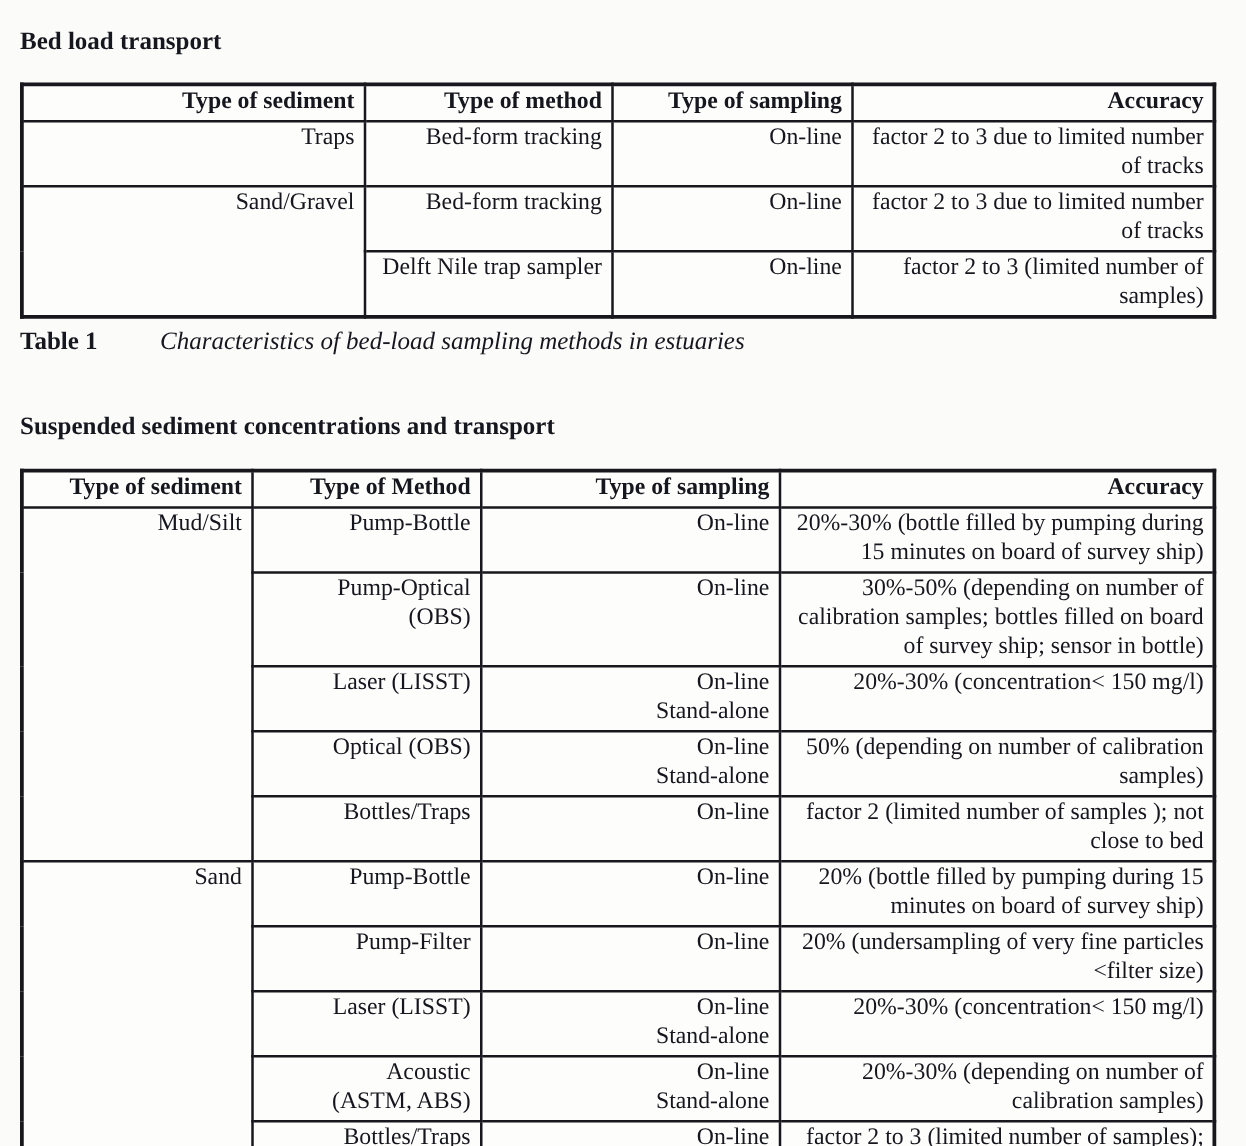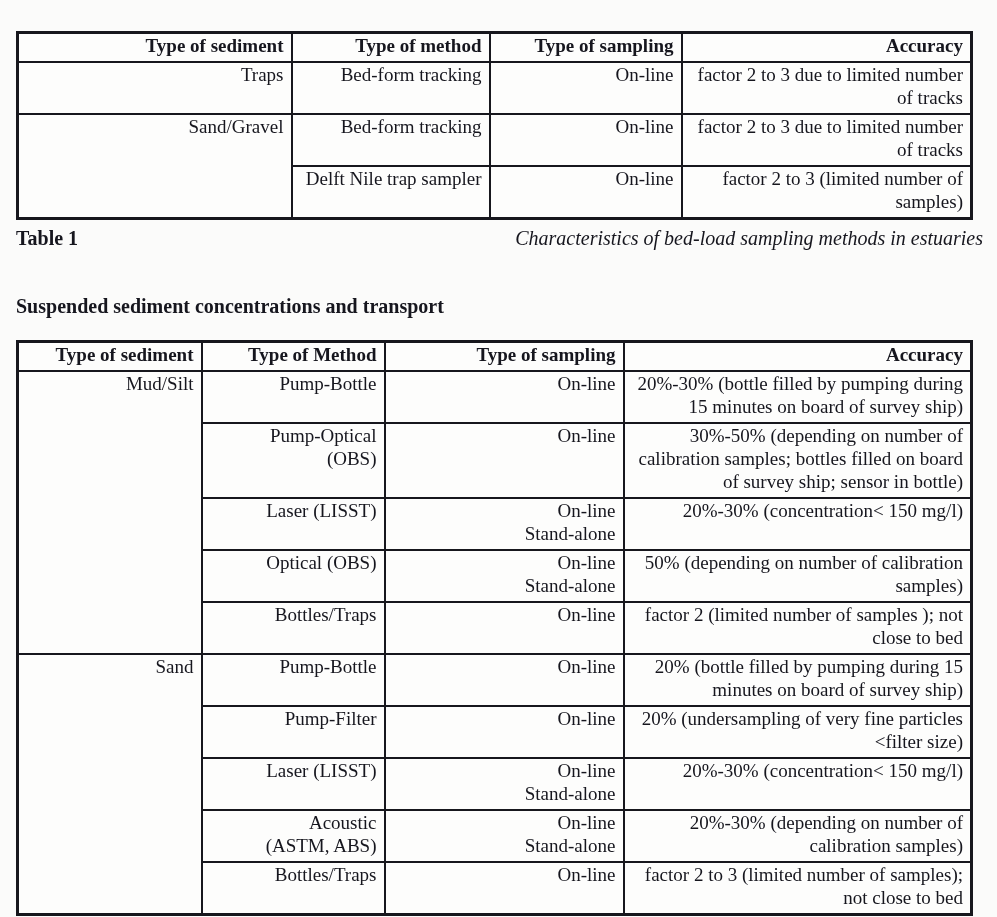--- a/index.html
+++ b/index.html
@@ -49,35 +49,35 @@
   #table-1 td { height: 40px; }
   #table-1 th { height: 22px; }
   #table-2 td { height: 40px; margin-top: 32px; }
   #table-2 th { height: 22px; }
 
   .caption {
     display: flex;
     align-items: baseline;
     font-size: 20px;
     margin-top: 7px;
-    justify-content: space-between;
   }
   .caption-label {
     font-weight: bold;
     flex: 0 0 112px;
   }
   .caption-text {
     font-style: italic;
   }
 </style>
 </head>
 <body>
 
 <div class="content">
 
+  <p id="heading-1" class="section-heading">Bed load transport</p>
 
   <table id="table-1">
     <colgroup>
       <col style="width:274px">
         <col style="width:198px">
         <col style="width:192px">
         <col style="width:290px">
     </colgroup>
     <thead>
       <tr>

